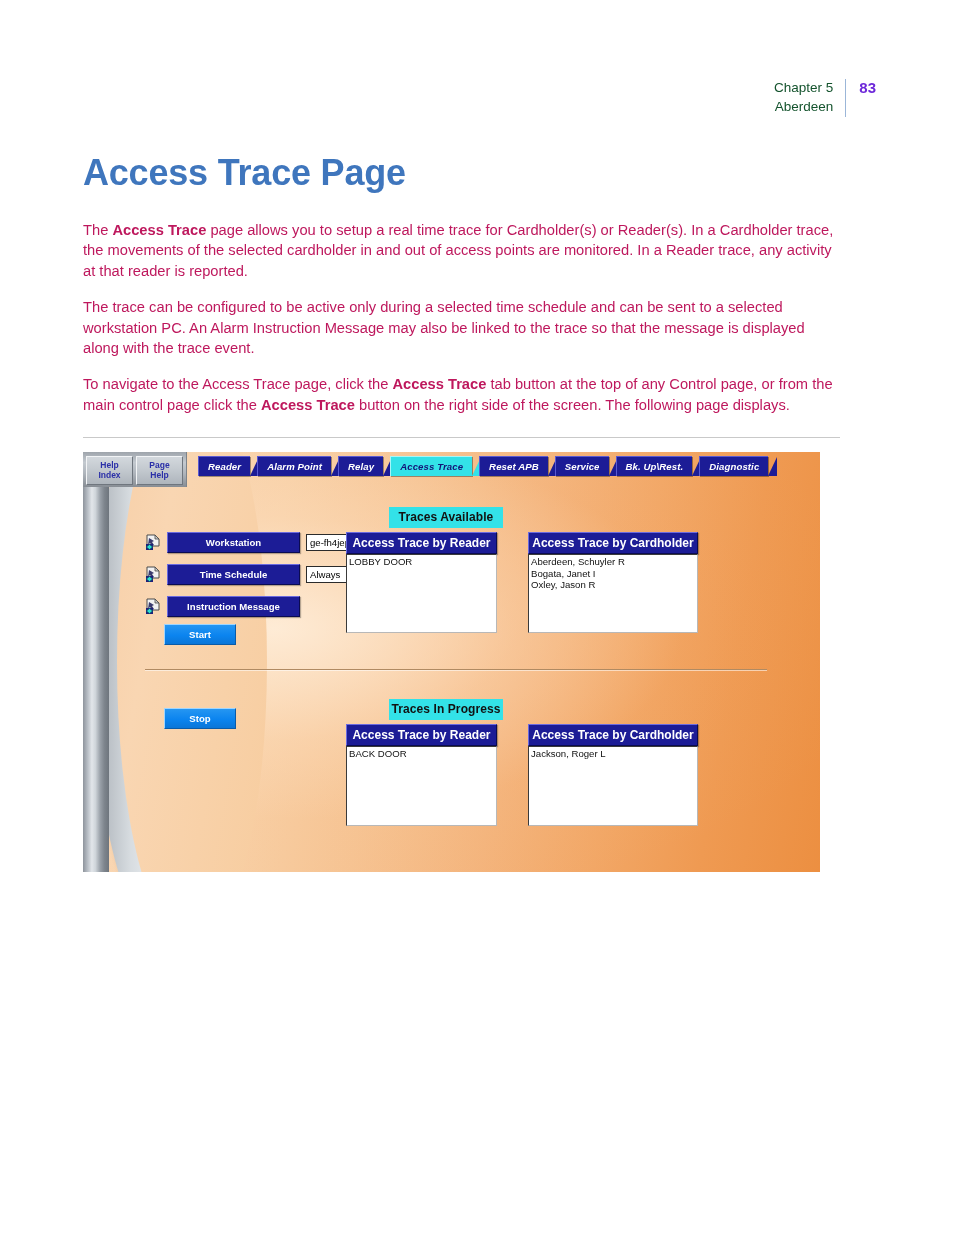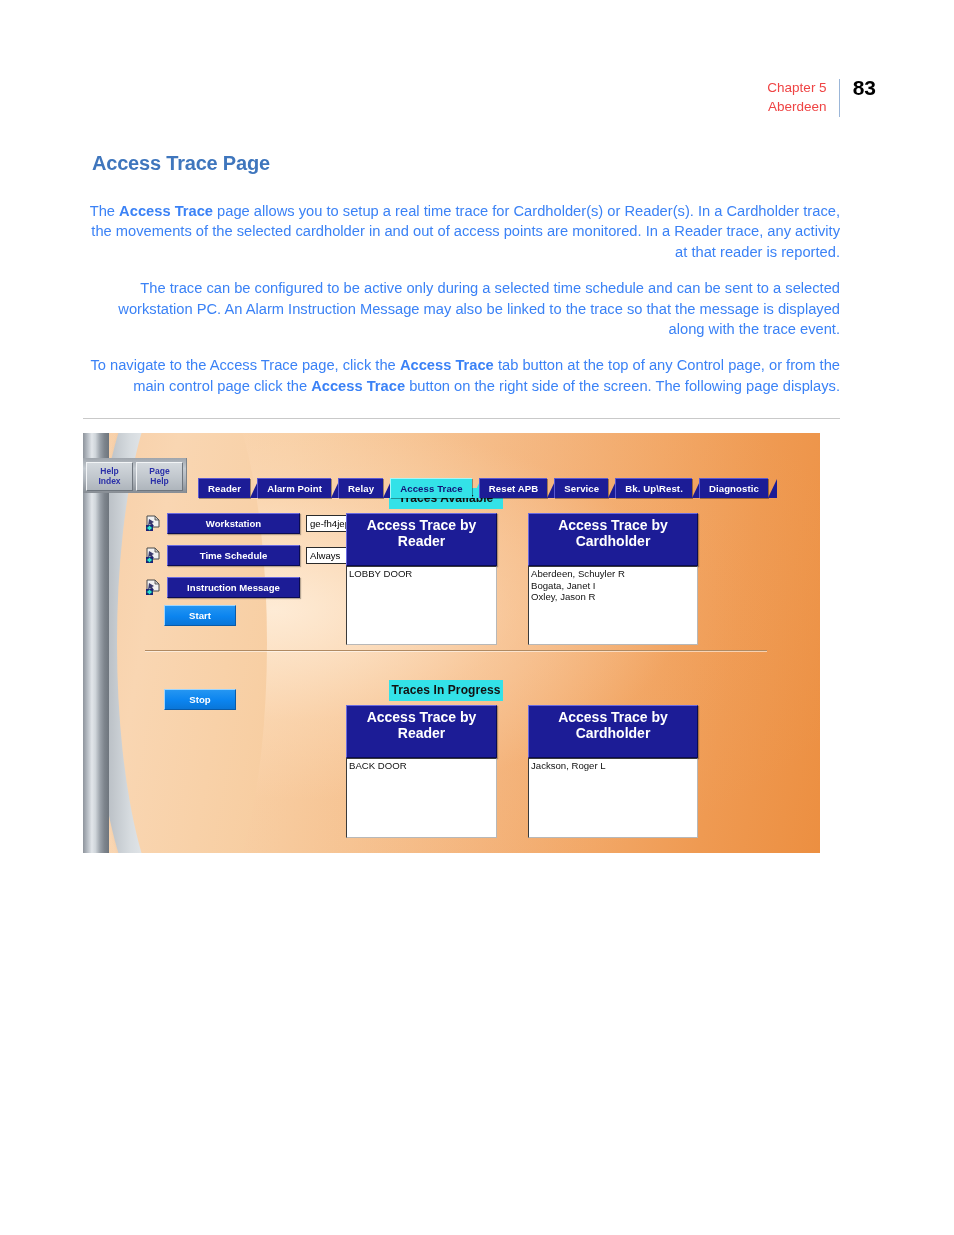--- a/index.html
+++ b/index.html
@@ -20,59 +20,59 @@
   .page-header {
     position: absolute;
     top: 78px;
     right: 78px;
     display: flex;
     align-items: flex-start;
     gap: 0;
   }
   .header-chapter {
     text-align: right;
-    color: #ef4444;
+    color: #14532d;
     font-size: 13.5px;
     line-height: 19px;
     padding-right: 12px;
   }
   .header-rule {
     width: 1px;
     height: 38px;
     background: #9bb6d8;
     margin-top: 1px;
   }
   .header-pageno {
     padding-left: 13px;
-    font-size: 21px;
-    font-weight: bold;
-    color: #000000;
+    font-size: 15px;
+    font-weight: bold;
+    color: #6d28d9;
     line-height: 19px;
   }
 
   
   .content {
     position: absolute;
     left: 83px;
     top: 152px;
     width: 757px;
   }
   h1.doc-title {
-    font-size: 20px;
+    font-size: 36px;
     font-weight: bold;
     color: #3f76bd;
-    margin: 0 0 26px 9px;
+    margin: 0 0 26px 0;
     letter-spacing: -0.2px;
   }
   p.para {
     font-size: 14.7px;
     line-height: 20.4px;
-    color: #3b82f6;
+    color: #be185d;
     margin: 0 0 16px 0;
-    text-align: right;
+    text-align: left;
   }
   p.para b { font-weight: bold; }
 
   .section-rule {
     border: 0;
     border-top: 1px solid #c9c9c9;
     margin: 22px 0 14px 0;
   }
   .figure-caption {
     font-size: 12.6px;
@@ -140,21 +140,20 @@
   }
 
   
   .app-toolbar {
     position: absolute;
     left: 0; top: 0;
     width: 100%;
     height: 38px;
     display: flex;
     align-items: flex-start;
-    margin-top: 25px;
   }
   .help-panel {
     position: relative;
     z-index: 6;
     width: 103px;
     height: 34px;
     background: linear-gradient(180deg, #9fa5ac 0%, #c3c9cf 30%, #aeb4bb 62%, #878d94 100%);
     border-right: 1px solid #7d848b;
     display: flex;
     align-items: center;
@@ -178,21 +177,22 @@
     flex-direction: column;
     align-items: center;
     justify-content: center;
   }
   .tabs {
     position: relative;
     z-index: 5;
     display: flex;
     align-items: center;
     margin-left: 11px;
-    padding-top: 20px;
+    padding-top: 4px;
+    font-style: italic;
   }
   .tab {
     position: relative;
     height: 19px;
     background: #1c1c96;
     color: #ffffff;
     font-size: 9.6px;
     font-weight: bold;
     letter-spacing: 0.1px;
     display: flex;
@@ -310,24 +310,24 @@
 
   
   .list-panel { position: absolute; }
   .list-head {
     background: #1c1c96;
     border-top: 1px solid #6a6ae0;
     border-left: 1px solid #6a6ae0;
     border-right: 1px solid #0b0b52;
     border-bottom: 1px solid #0b0b52;
     color: #ffffff;
-    font-size: 14px;
+    font-size: 12px;
     font-weight: bold;
     text-align: center;
-    padding: 3px 0 16px 0;
+    padding: 3px 0 3px 0;
     box-shadow: 1px 1px 1px rgba(0,0,0,0.28);
   }
   .list-box {
     background: #ffffff;
     border: 1px solid #3a3a3a;
     border-right-color: #b8b8b8;
     border-bottom-color: #b8b8b8;
     padding: 1px 0 0 2px;
     box-sizing: border-box;
   }

